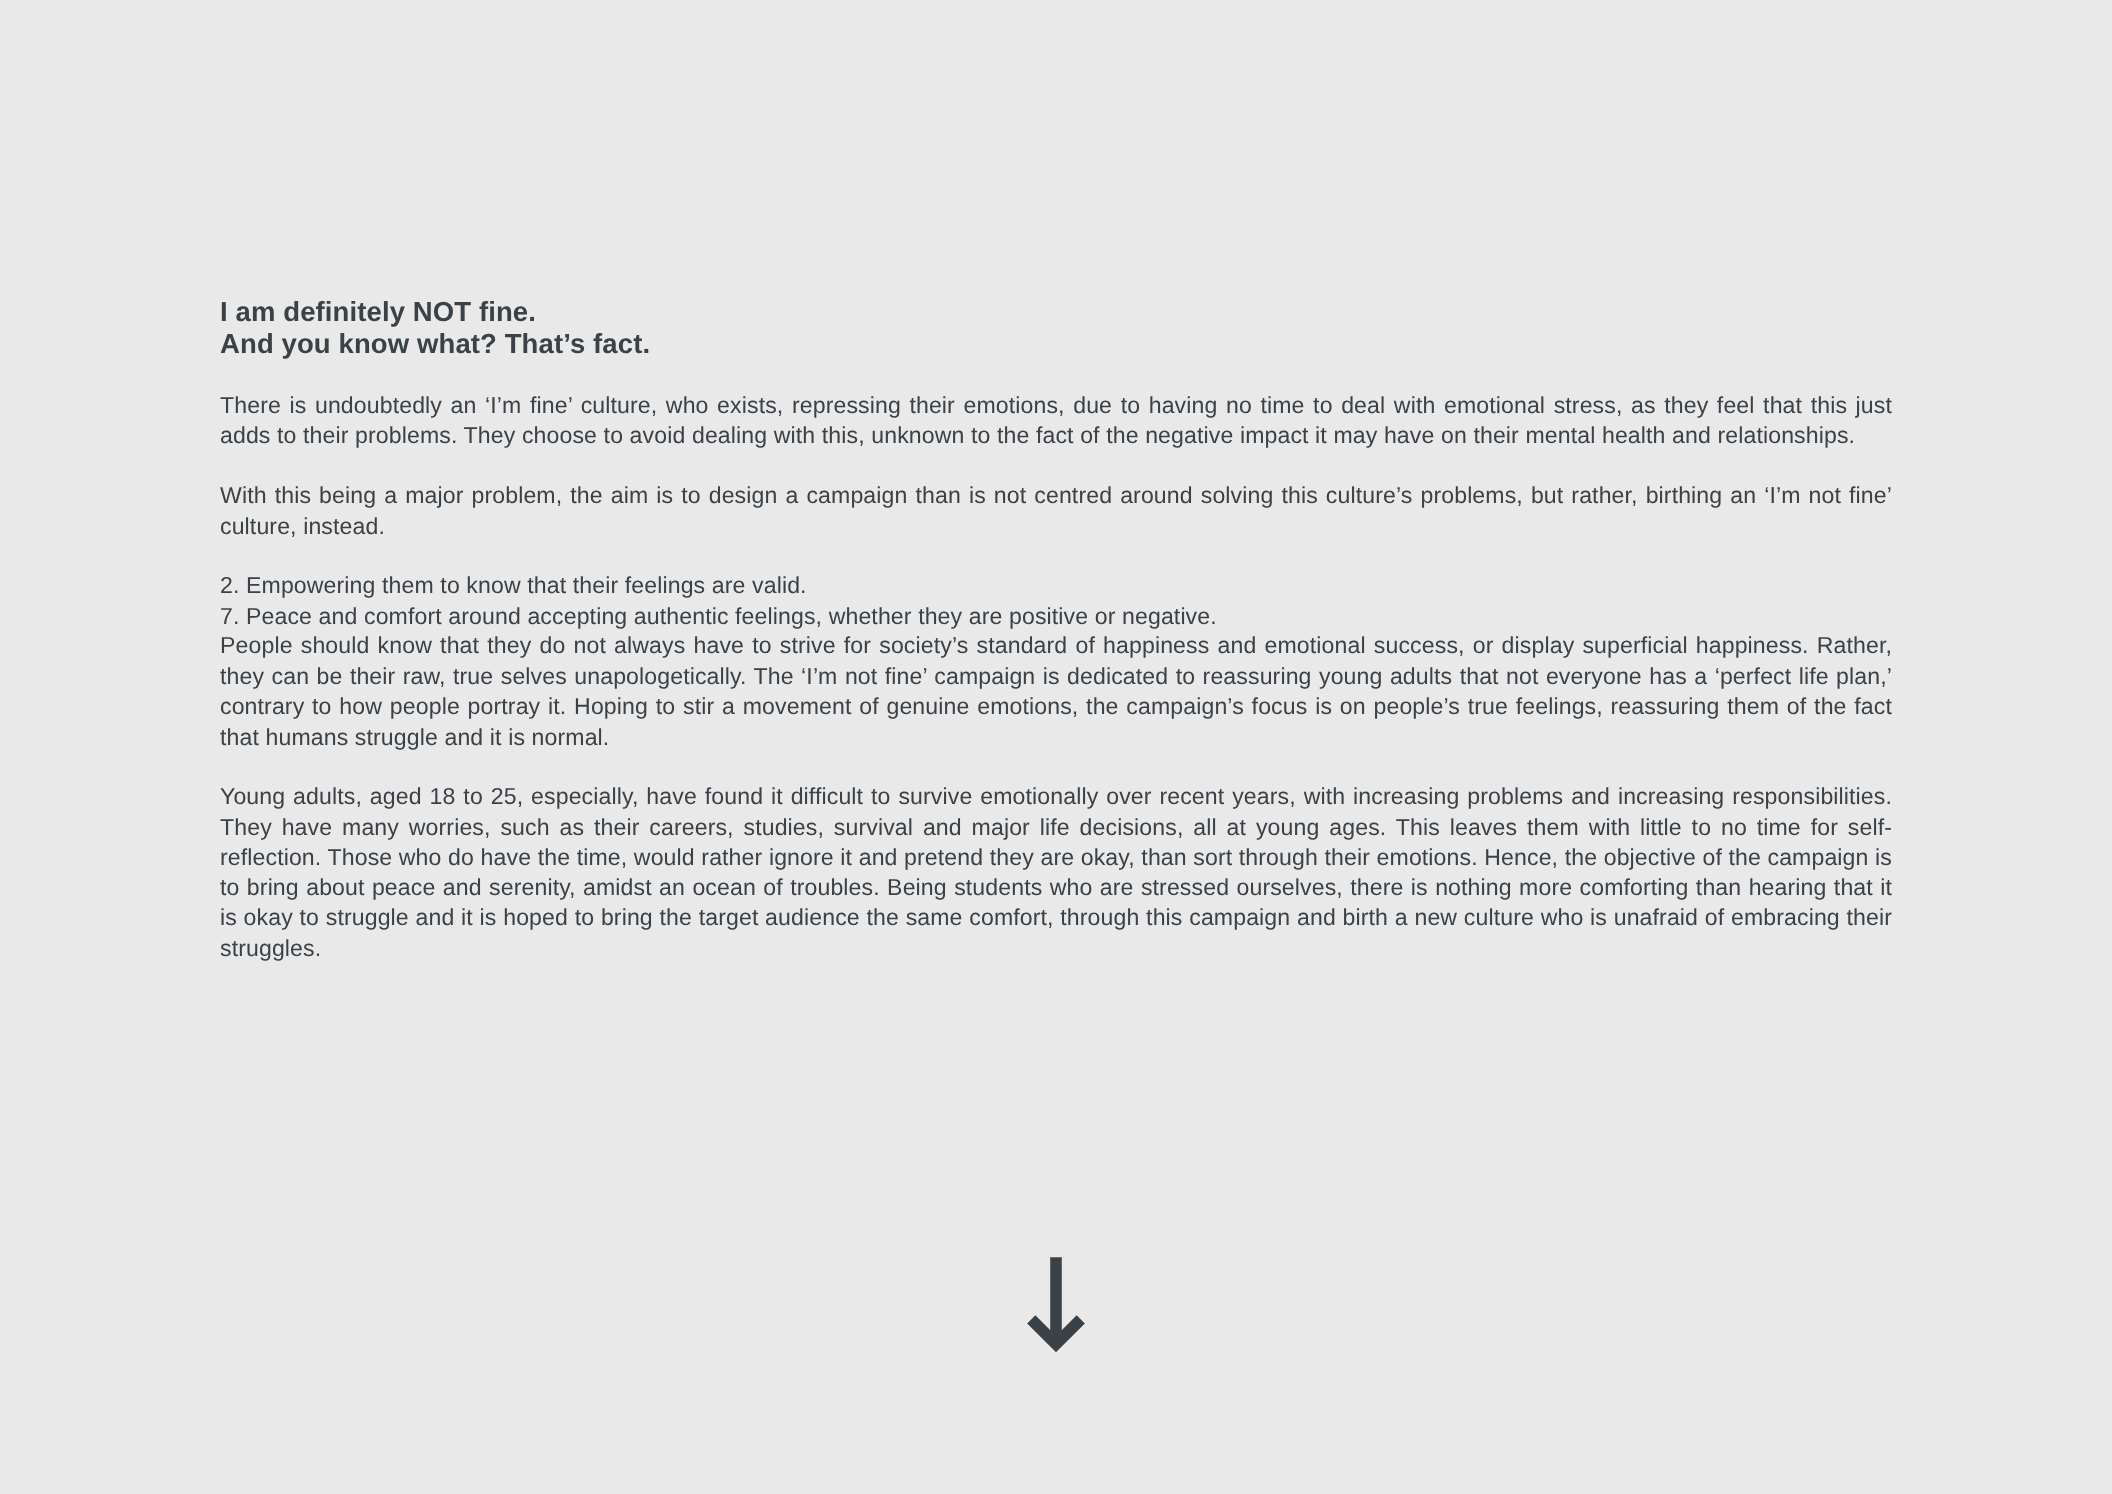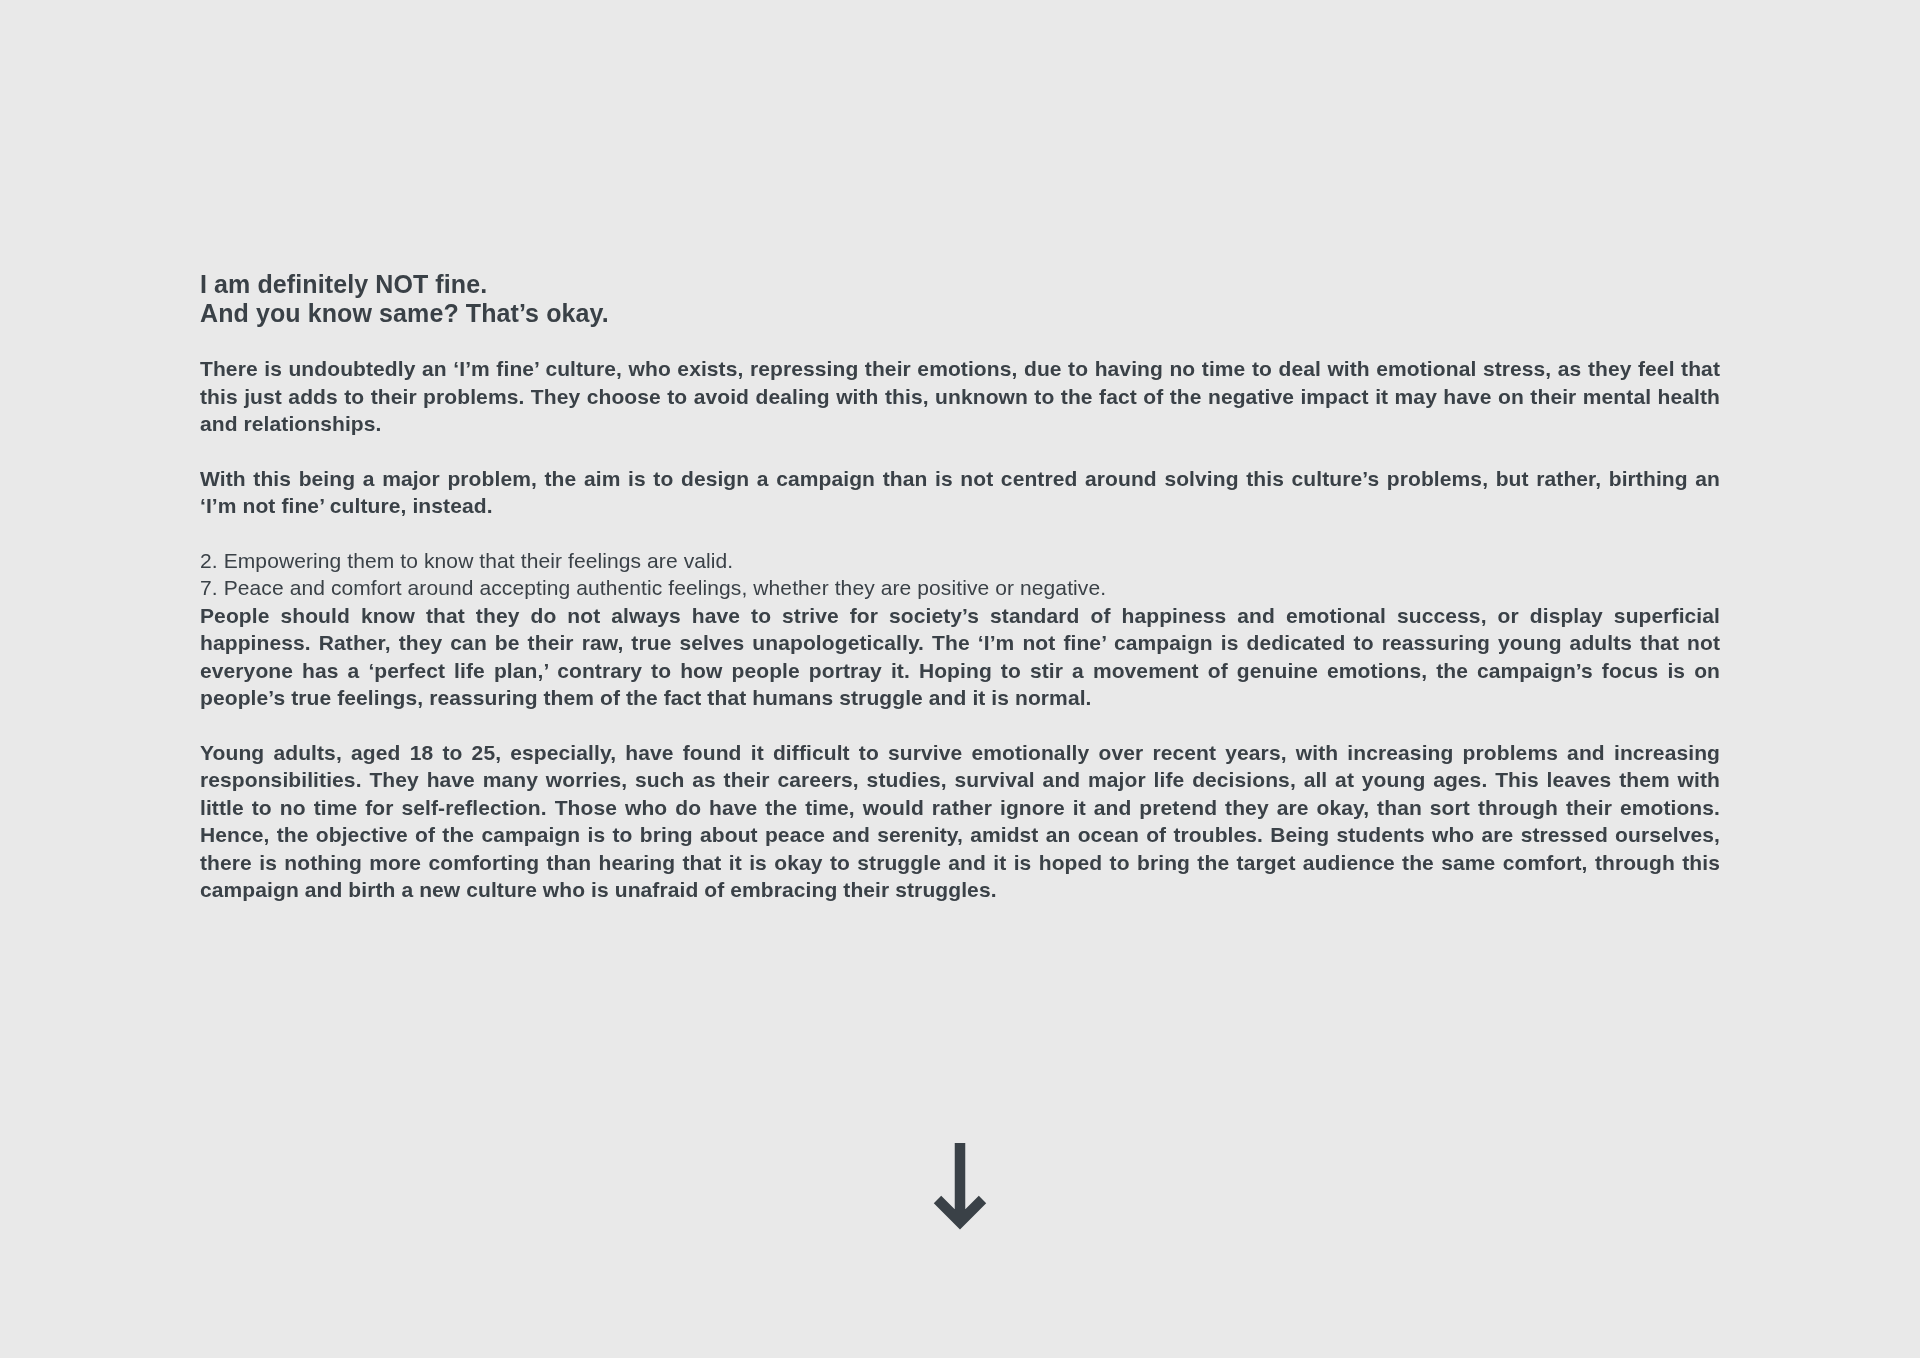--- a/index.html
+++ b/index.html
@@ -36,21 +36,20 @@
   .para {
     margin: 0 0 27px 0;
     font-size: 21px;
     font-weight: 400;
     line-height: 27.5px;
     letter-spacing: 0.1px;
   }
   .justify {
     text-align: justify;
     text-justify: inter-word;
-    font-weight: bold;
   }
   .para:last-of-type {
     margin-bottom: 0;
   }
   .arrow {
     position: absolute;
     left: 933px;
     top: 1108px;
     width: 54px;
     height: 92px;
@@ -62,21 +61,21 @@
   }
 </style>
 </head>
 <body>
 
 <div class="page">
   <div class="content">
 
     <h1 class="heading">
       <span class="hline">I am definitely NOT fine.</span>
-      <span class="hline">And you know same? That’s okay.</span>
+      <span class="hline">And you know what? That’s fact.</span>
     </h1>
 
     <p class="para justify">There is undoubtedly an ‘I’m fine’ culture, who exists, repressing their emotions, due to having no time to deal with emotional stress, as they feel that this just adds to their problems. They choose to avoid dealing with this, unknown to the fact of the negative impact it may have on their mental health and relationships.</p>
 
     <p class="para justify">With this being a major problem, the aim is to design a campaign than is not centred around solving this culture’s problems, but rather, birthing an ‘I’m not fine’ culture, instead.</p>
 
     <div class="para">
       <div>2. Empowering them to know that their feelings are valid.</div>
       <div>7. Peace and comfort around accepting authentic feelings, whether they are positive or negative.</div>
     </div>

